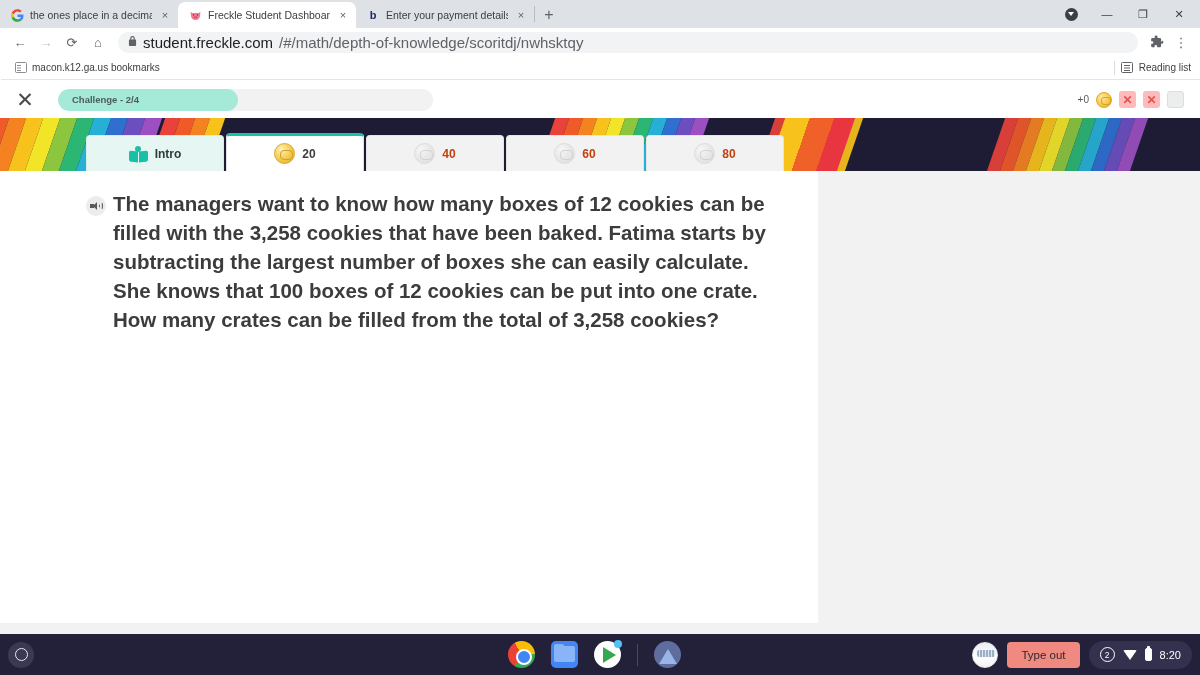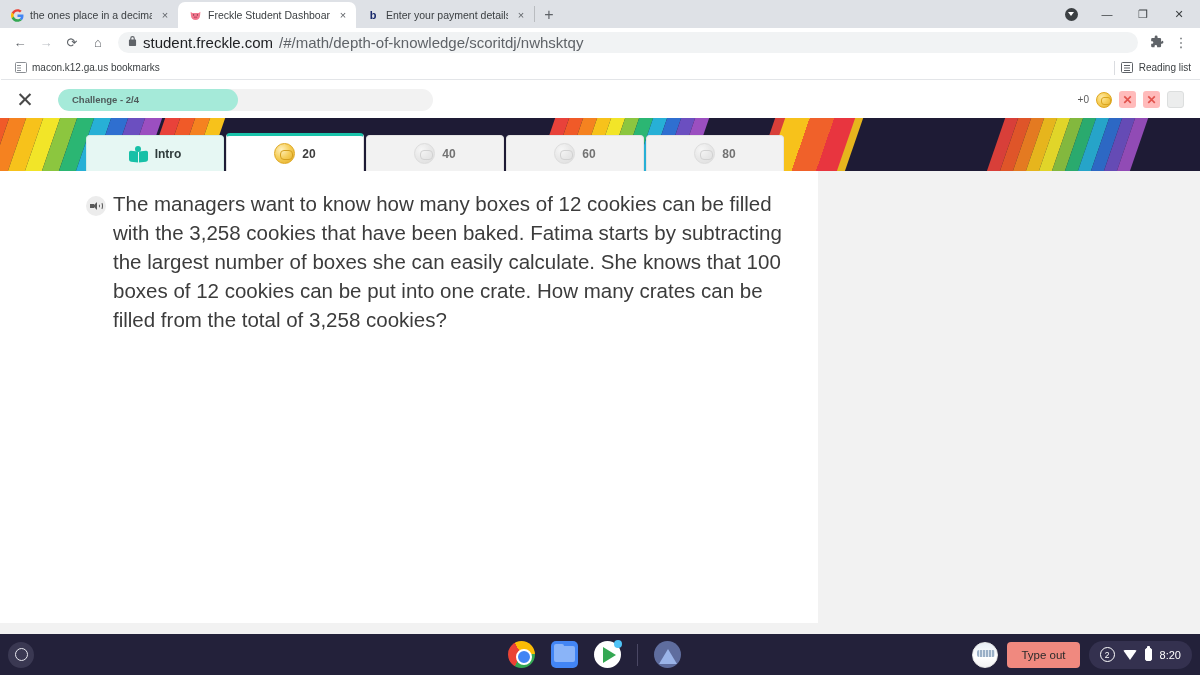--- a/index.html
+++ b/index.html
@@ -149,21 +149,21 @@
   
   .lvl-tabs {
     position:absolute; top:133px; left:86px; width:700px; height:38px;
     display:flex; align-items:flex-end; gap:0;
   }
   .lvl-tab {
     width:140px; height:36px; background:#f2f2f2;
     border:1px solid #e4e4e4; border-bottom:none;
     border-top-left-radius:4px; border-top-right-radius:4px;
     display:flex; align-items:center; justify-content:center; gap:7px;
-    font-size:12px; font-weight:bold; color:#737373;
+    font-size:12px; font-weight:bold; color:#c2410c;
     position:relative; margin-right:2px;
   }
   .lvl-tab.intro { background:#e6f7f3; color:#2f3b3b; border-color:#d3ece6; }
   .lvl-tab.active {
     background:#ffffff; color:#3d3d3d; height:38px;
     border-color:#e0e0e0; border-top:3px solid #19c3aa;
   }
   .book-icon { width:19px;height:16px; position:relative; }
   .book-icon .pg { position:absolute; bottom:0; width:9px;height:11px;background:#17c0a7; }
   .book-icon .pg.l { left:0; border-radius:2px 0 0 2px; transform:skewY(6deg); }
@@ -206,21 +206,21 @@
     border-top:4.5px solid transparent; border-bottom:4.5px solid transparent;
     border-right:4px solid #5a5a5a;
   }
   .spk-glyph .wv {
     position:absolute; border:1.1px solid #5a5a5a; border-radius:50%;
     border-left-color:transparent; border-top-color:transparent; border-bottom-color:transparent;
   }
   .spk-glyph .w1{ left:6.5px; top:2.2px; width:3px;height:4.5px; }
   .spk-glyph .w2{ left:8px; top:0.3px; width:5px;height:8.3px; }
   .question-text {
-    font-size:20.5px; line-height:1.42; color:#3c3c3c; font-weight:400;
+    font-size:20.5px; line-height:1.42; color:#3c3c3c; font-weight:700;
     max-width:680px;
   }
 
   .answer-panel {
     position:absolute; left:831px; top:16px; width:366px; height:135px;
     background:#ffffff; border:1px solid #d9dcdf;
   }
   .answer-head {
     height:30px; background:#155181; color:#ffffff;
     display:flex; align-items:center; padding:0 14px;

